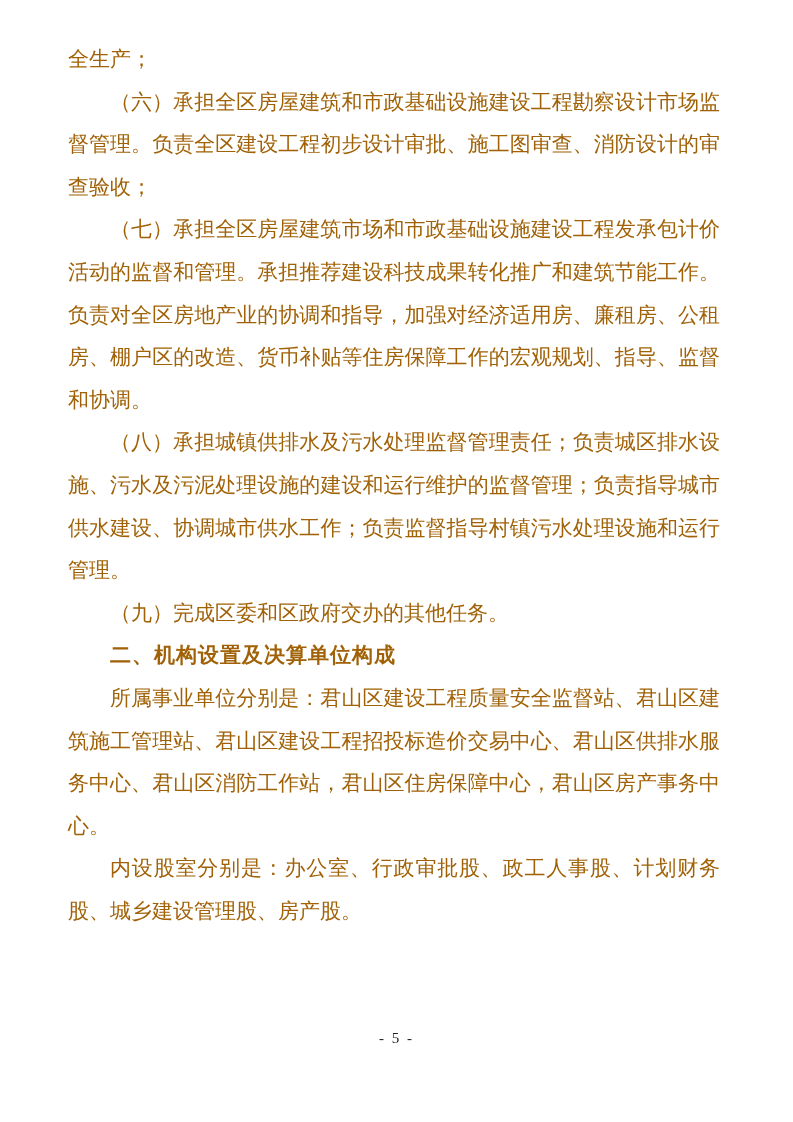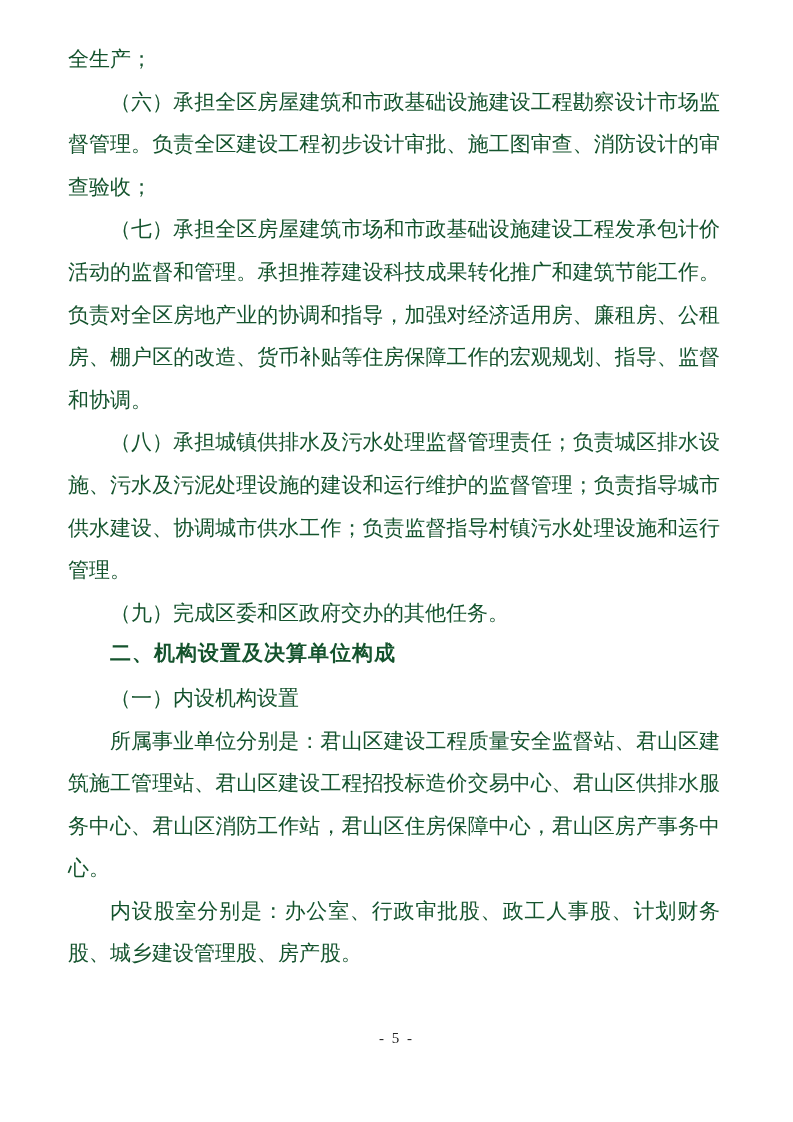--- a/index.html
+++ b/index.html
@@ -14,36 +14,36 @@
     margin: 0 auto;
     background: #ffffff;
     overflow: hidden;
     font-family: "Liberation Serif", "DejaVu Serif", serif;
   }
   .content {
     position: absolute;
     top: 38px;
     left: 68px;
     width: 652px;
-    color: #14532d;
+    color: #a16207;
     font-size: 21px;
     line-height: 42.6px;
     text-align: justify;
     text-justify: inter-ideograph;
   }
   .content p {
     margin: 0;
     padding: 0;
     text-indent: 2em;
   }
   .content p.no-indent {
     text-indent: 0;
   }
   .content p.section-heading {
-    font-family: Liberation Mono, monospace;
+    font-family: Liberation Sans, sans-serif;
     font-weight: bold;
     letter-spacing: 1px;
   }
   .page-footer {
     position: absolute;
     top: 1030px;
     left: 0;
     width: 793px;
     text-align: center;
     font-size: 15px;
@@ -56,18 +56,17 @@
 <body>
 
 <div class="page">
   <div class="content">
     <p class="no-indent">全生产；</p>
     <p>（六）承担全区房屋建筑和市政基础设施建设工程勘察设计市场监督管理。负责全区建设工程初步设计审批、施工图审查、消防设计的审查验收；</p>
     <p>（七）承担全区房屋建筑市场和市政基础设施建设工程发承包计价活动的监督和管理。承担推荐建设科技成果转化推广和建筑节能工作。负责对全区房地产业的协调和指导，加强对经济适用房、廉租房、公租房、棚户区的改造、货币补贴等住房保障工作的宏观规划、指导、监督和协调。</p>
     <p>（八）承担城镇供排水及污水处理监督管理责任；负责城区排水设施、污水及污泥处理设施的建设和运行维护的监督管理；负责指导城市供水建设、协调城市供水工作；负责监督指导村镇污水处理设施和运行管理。</p>
     <p>（九）完成区委和区政府交办的其他任务。</p>
     <p class="section-heading">二、机构设置及决算单位构成</p>
-    <p>（一）内设机构设置</p>
     <p>所属事业单位分别是：君山区建设工程质量安全监督站、君山区建筑施工管理站、君山区建设工程招投标造价交易中心、君山区供排水服务中心、君山区消防工作站，君山区住房保障中心，君山区房产事务中心。</p>
     <p>内设股室分别是：办公室、行政审批股、政工人事股、计划财务股、城乡建设管理股、房产股。</p>
   </div>
   <div class="page-footer">- 5 -</div>
 </div>
 
 </body></html>

